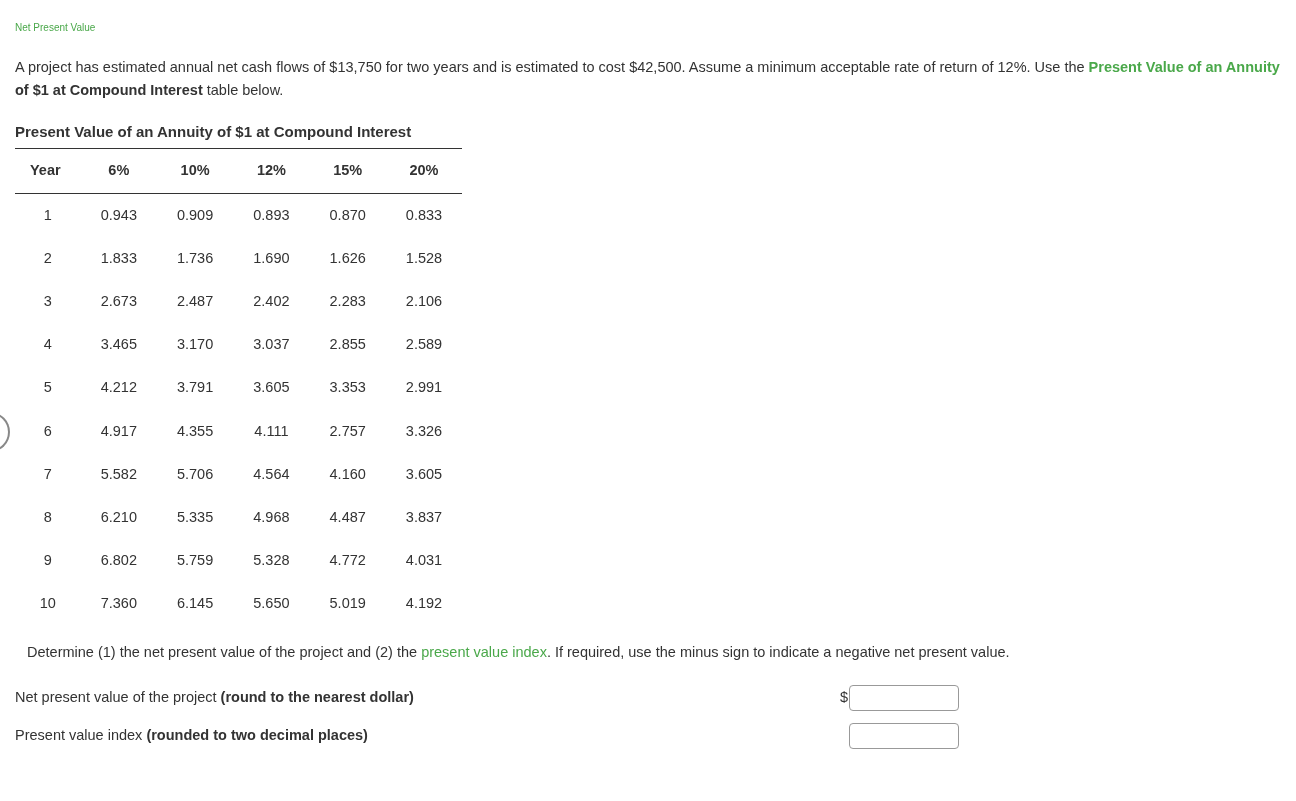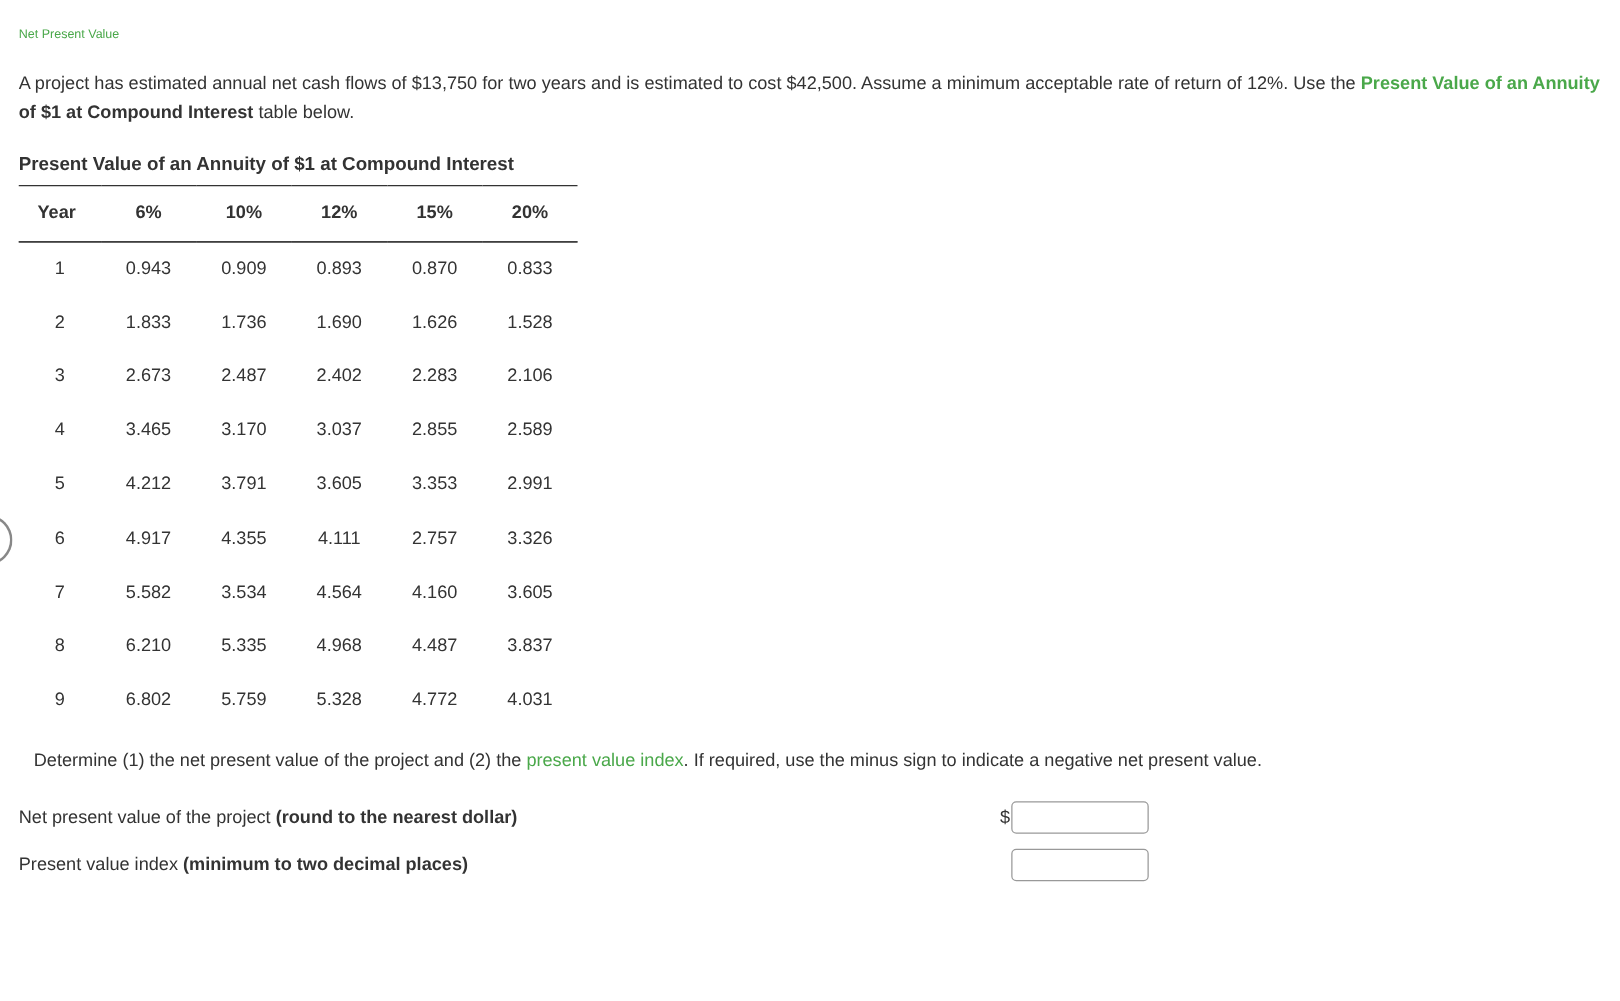--- a/index.html
+++ b/index.html
@@ -57,20 +57,21 @@
       margin-bottom: 20px;
       margin-left: 12px;
     }
     .green-inline {
       color: #4aa84a;
     }
     .answer-row {
       display: flex;
       align-items: center;
       margin-bottom: 12px;
+      gap: 40px;
     }
     .answer-label {
       width: 785px;
     }
     .answer-input-wrap {
       display: flex;
       align-items: center;
       gap: 1px;
     }
     .dollar {
@@ -165,59 +166,67 @@
         <td>6</td>
         <td>4.917</td>
         <td>4.355</td>
         <td>4.111</td>
         <td>2.757</td>
         <td>3.326</td>
       </tr>
       <tr>
         <td>7</td>
         <td>5.582</td>
-        <td>3.534</td>
+        <td>5.706</td>
         <td>4.564</td>
         <td>4.160</td>
         <td>3.605</td>
       </tr>
       <tr>
         <td>8</td>
         <td>6.210</td>
         <td>5.335</td>
         <td>4.968</td>
         <td>4.487</td>
         <td>3.837</td>
       </tr>
       <tr>
         <td>9</td>
         <td>6.802</td>
         <td>5.759</td>
         <td>5.328</td>
         <td>4.772</td>
         <td>4.031</td>
       </tr>
+      <tr>
+        <td>10</td>
+        <td>7.360</td>
+        <td>6.145</td>
+        <td>5.650</td>
+        <td>5.019</td>
+        <td>4.192</td>
+      </tr>
     </tbody>
 </table>
 
 <p class="instruct">
   <span>Determine (1) the net present value of the project and (2) the </span><span class="green-inline">present value index</span><span>. If required, use the minus sign to indicate a negative net present value.</span>
 </p>
 
 <div class="answer-row">
   <div class="answer-label">
     <span>Net present value of the project </span><b>(round to the nearest dollar)</b>
   </div>
   <div class="answer-input-wrap">
     <span class="dollar">$</span>
     <input type="text" style="">
   </div>
 </div>
 
 <div class="answer-row">
   <div class="answer-label">
-    <span>Present value index </span><b>(minimum to two decimal places)</b>
+    <span>Present value index </span><b>(rounded to two decimal places)</b>
   </div>
   <div class="answer-input-wrap">
     <span class="dollar" style="visibility:hidden;">$</span>
     <input type="text" style="">
   </div>
 </div>
 
 </body></html>

